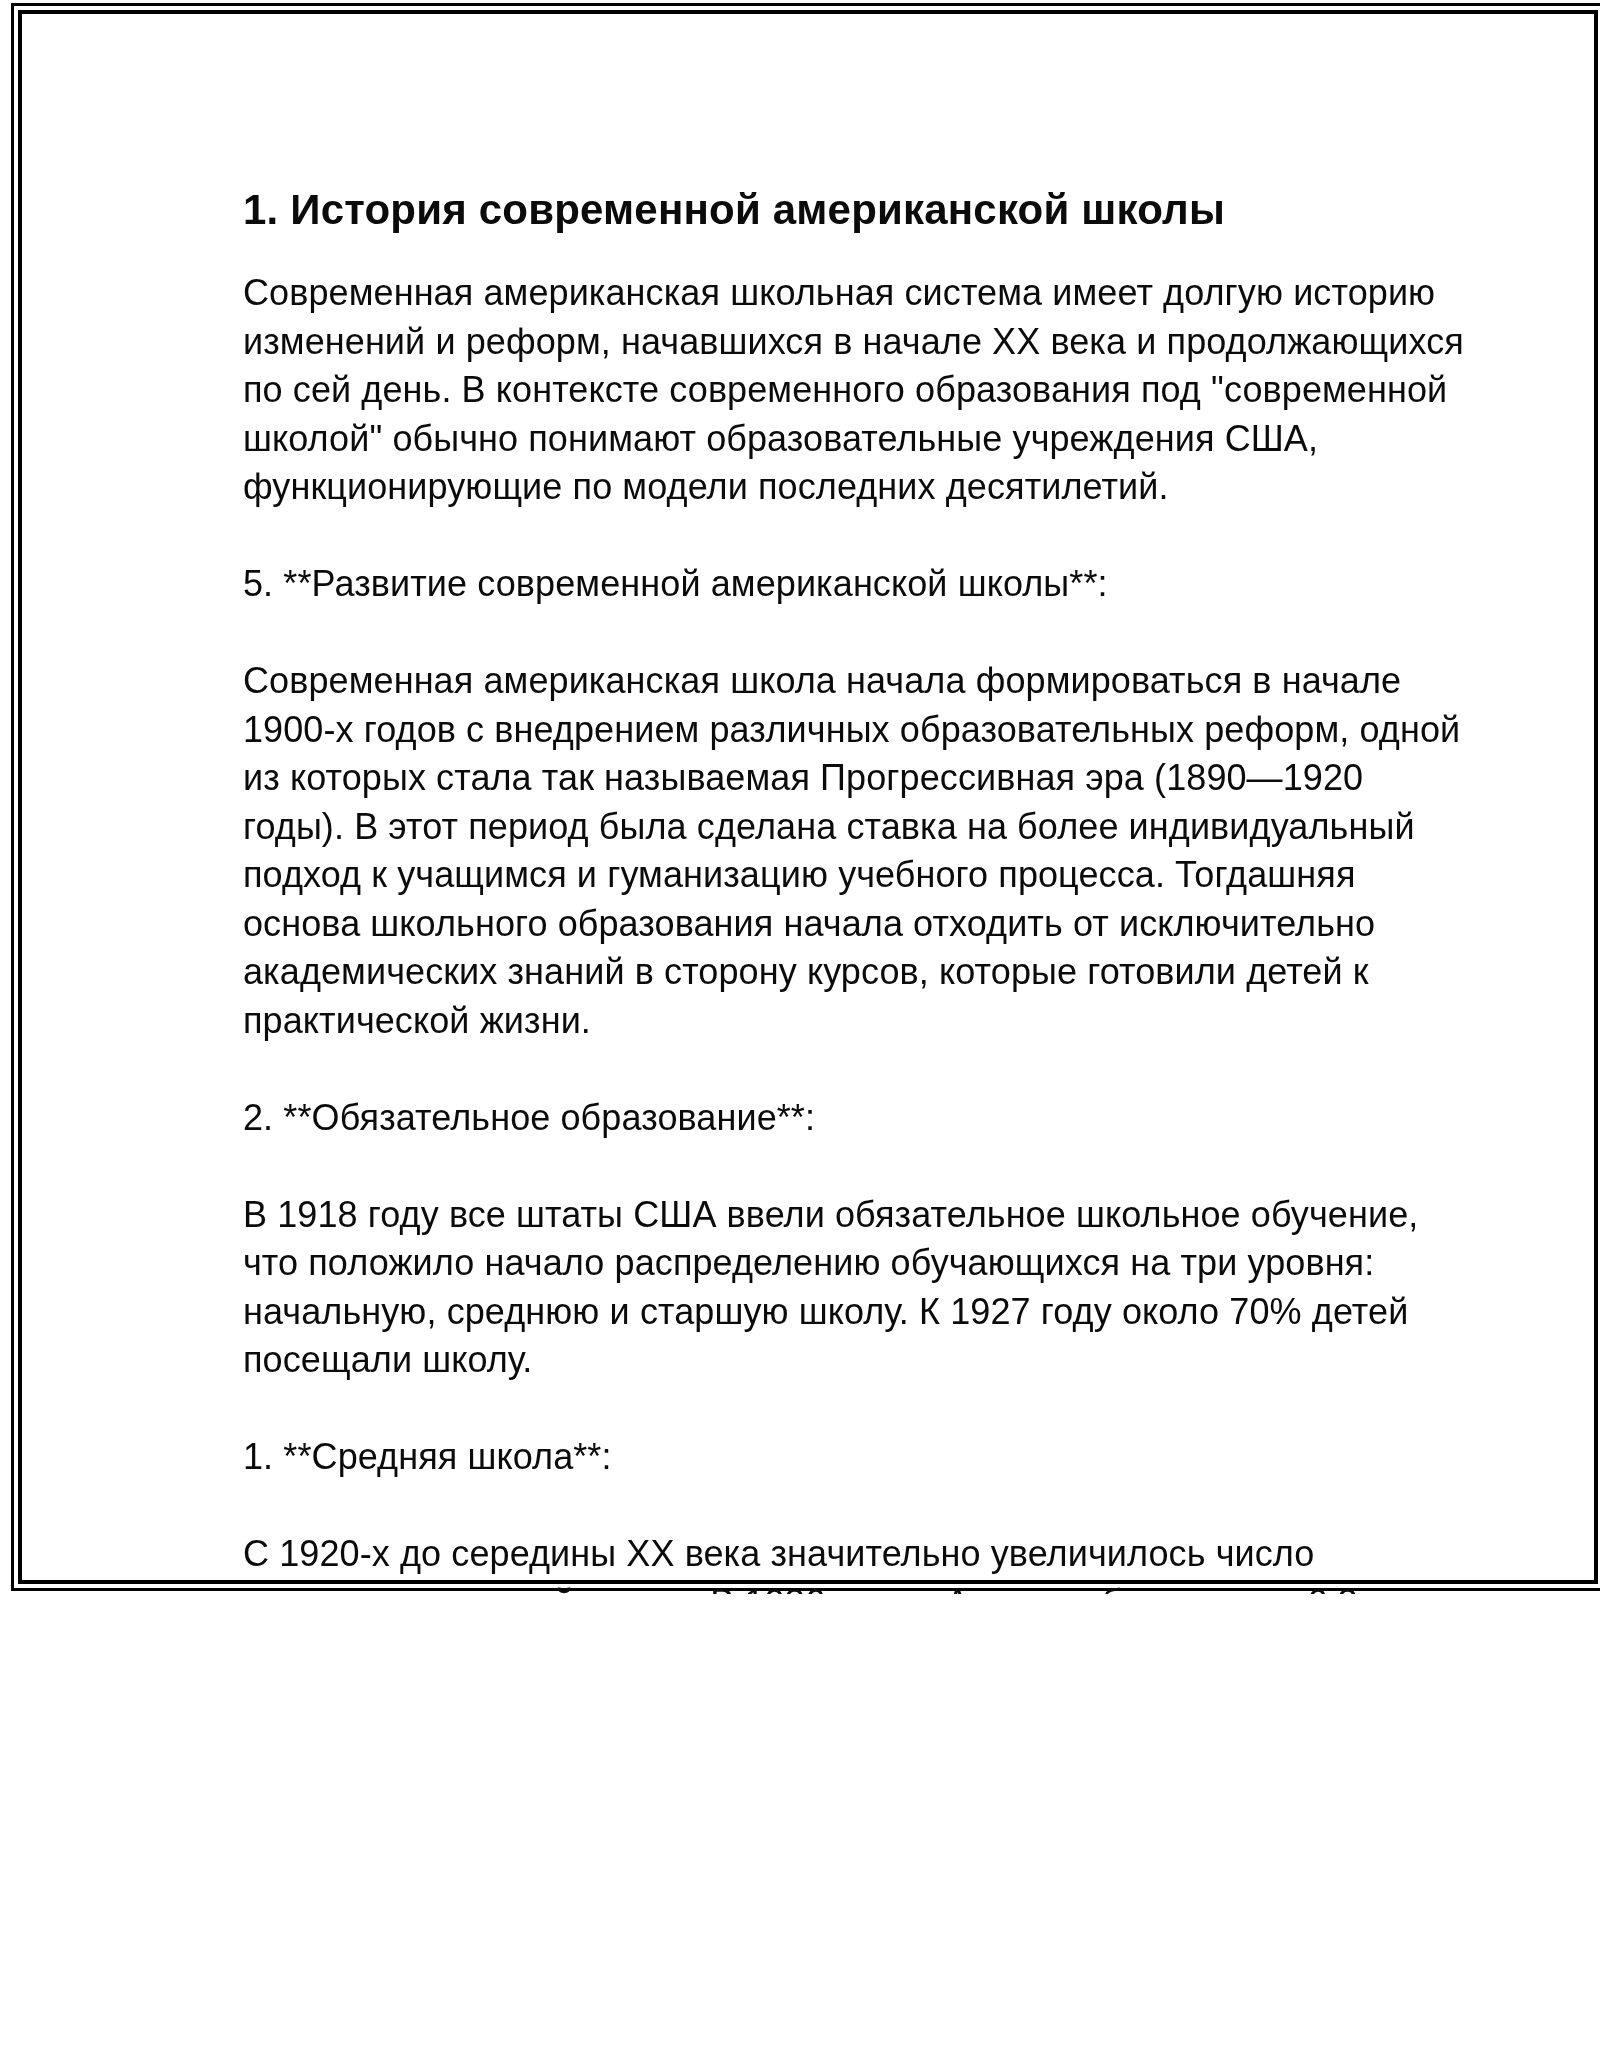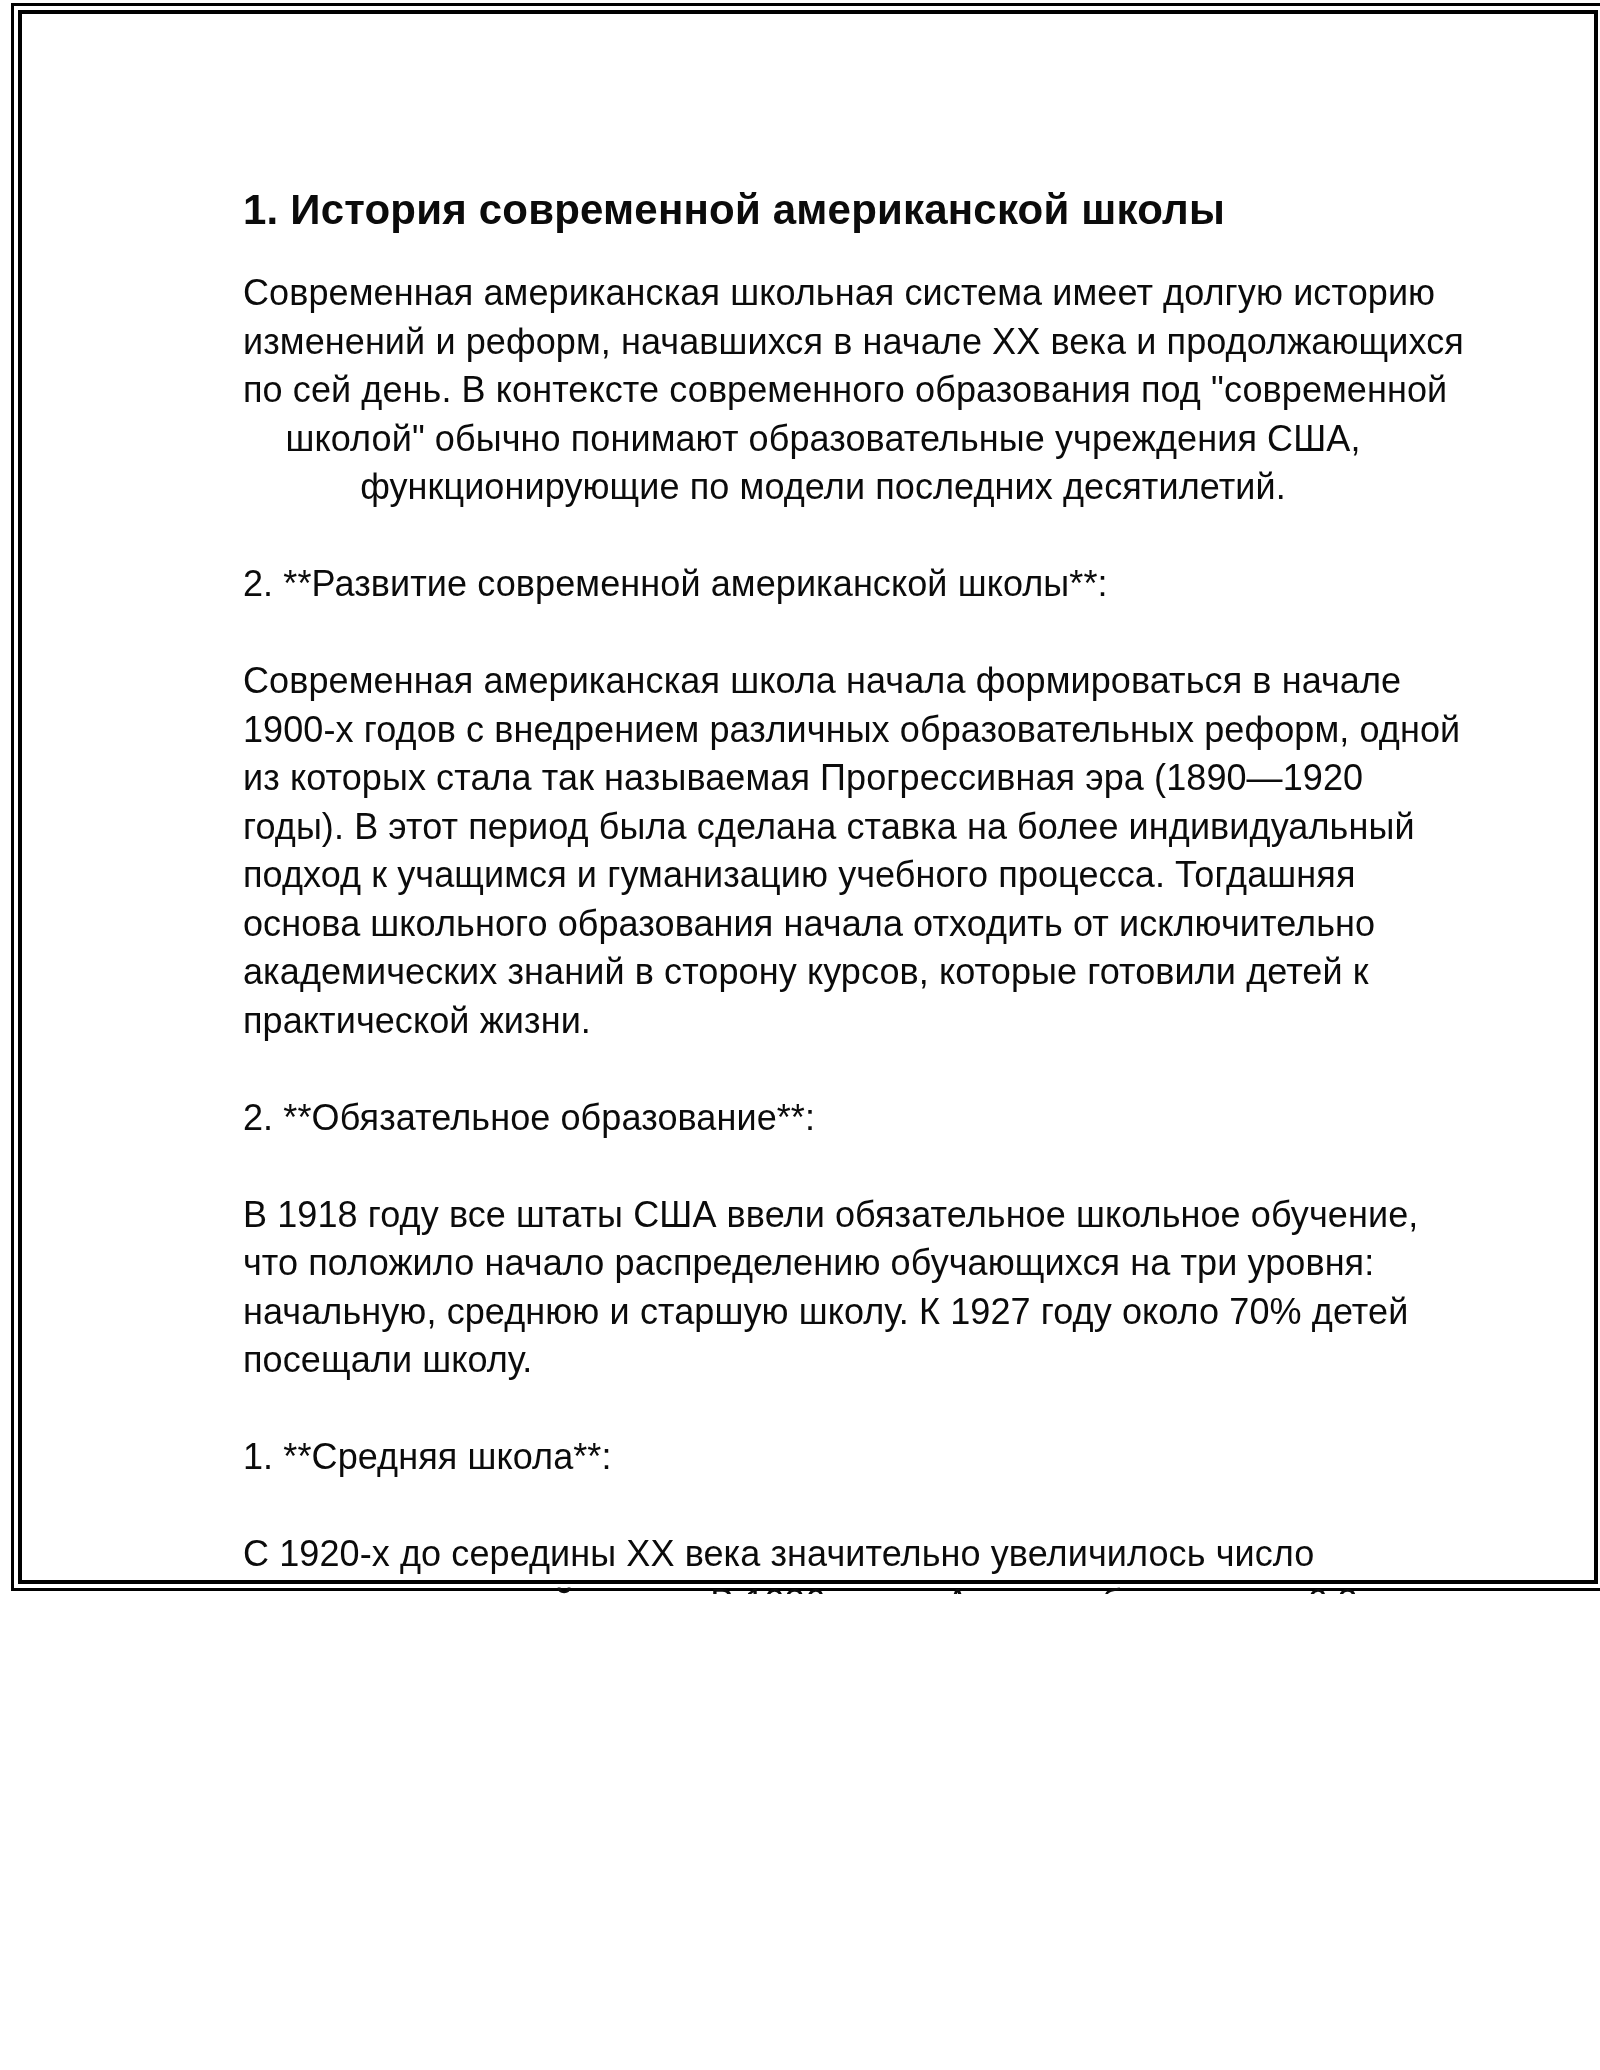--- a/index.html
+++ b/index.html
@@ -45,38 +45,37 @@
   }
   .doc-body .block {
     font-size: 36px;
     line-height: 48.5px;
     margin: 48.5px 0 0 0;
     white-space: pre;
     letter-spacing: 0.1px;
   }
   .doc-body .block:first-child {
     margin-top: 0;
-    text-align: center;
   }
 </style>
 </head>
 <body>
 
 <div class="page">
   <div class="frame-outer"></div>
   <div class="frame-inner"></div>
   <div class="content">
     <h1 class="doc-title">1. История современной американской школы</h1>
     <div class="doc-body">
         <div class="block">Современная американская школьная система имеет долгую историю
 изменений и реформ, начавшихся в начале XX века и продолжающихся
 по сей день. В контексте современного образования под "современной
 школой" обычно понимают образовательные учреждения США,
 функционирующие по модели последних десятилетий.</div>
-        <div class="block">2. **Развитие современной американской школы**:</div>
+        <div class="block">5. **Развитие современной американской школы**:</div>
         <div class="block">Современная американская школа начала формироваться в начале
 1900-х годов с внедрением различных образовательных реформ, одной
 из которых стала так называемая Прогрессивная эра (1890—1920
 годы). В этот период была сделана ставка на более индивидуальный
 подход к учащимся и гуманизацию учебного процесса. Тогдашняя
 основа школьного образования начала отходить от исключительно
 академических знаний в сторону курсов, которые готовили детей к
 практической жизни.</div>
         <div class="block">2. **Обязательное образование**:</div>
         <div class="block">В 1918 году все штаты США ввели обязательное школьное обучение,

